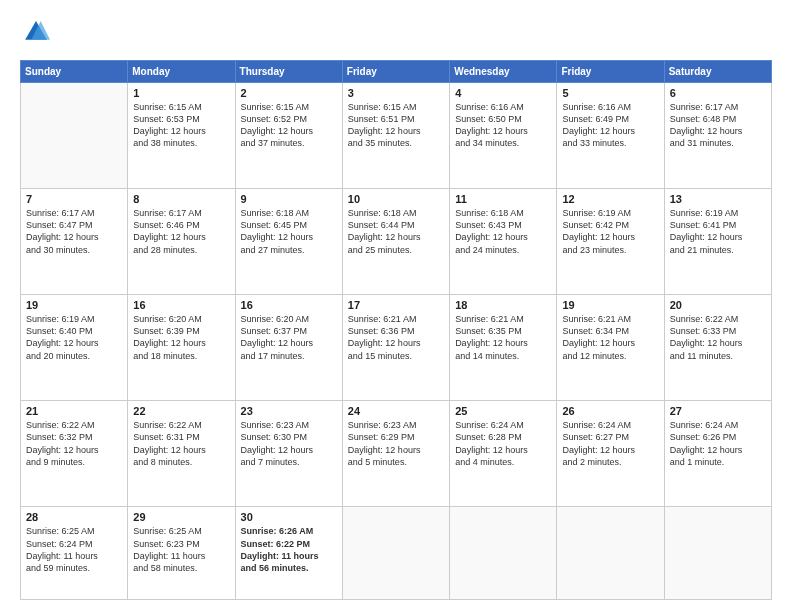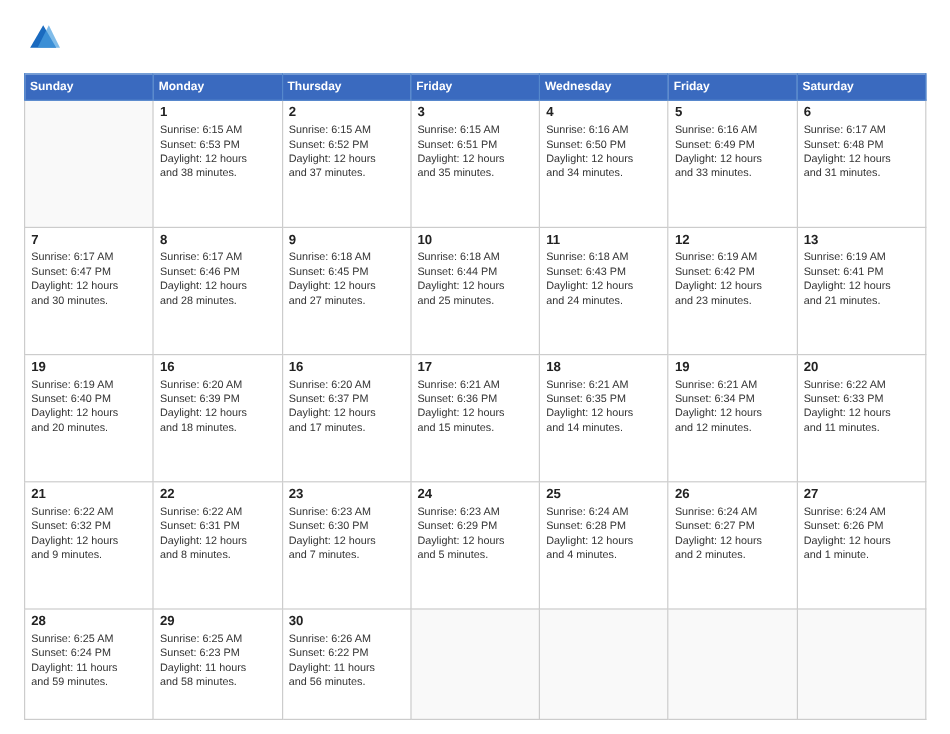--- a/index.html
+++ b/index.html
@@ -343,21 +343,21 @@
           </td>
           <td>
             <span class="day-num">29</span>
             <div class="day-info" style="white-space: pre-line;">Sunrise: 6:25 AM
 Sunset: 6:23 PM
 Daylight: 11 hours
 and 58 minutes.</div>
           </td>
           <td>
             <span class="day-num">30</span>
-            <div class="day-info" style="white-space: pre-line;">Sunrise: 6:26 AM
+            <div class="day-info" style="white-space: pre-line; font-weight: bold;">Sunrise: 6:26 AM
 Sunset: 6:22 PM
 Daylight: 11 hours
 and 56 minutes.</div>
           </td>
           <td class="empty-cell"></td>
           <td class="empty-cell"></td>
           <td class="empty-cell"></td>
           <td class="empty-cell"></td>
         </tr>
       </tbody>

